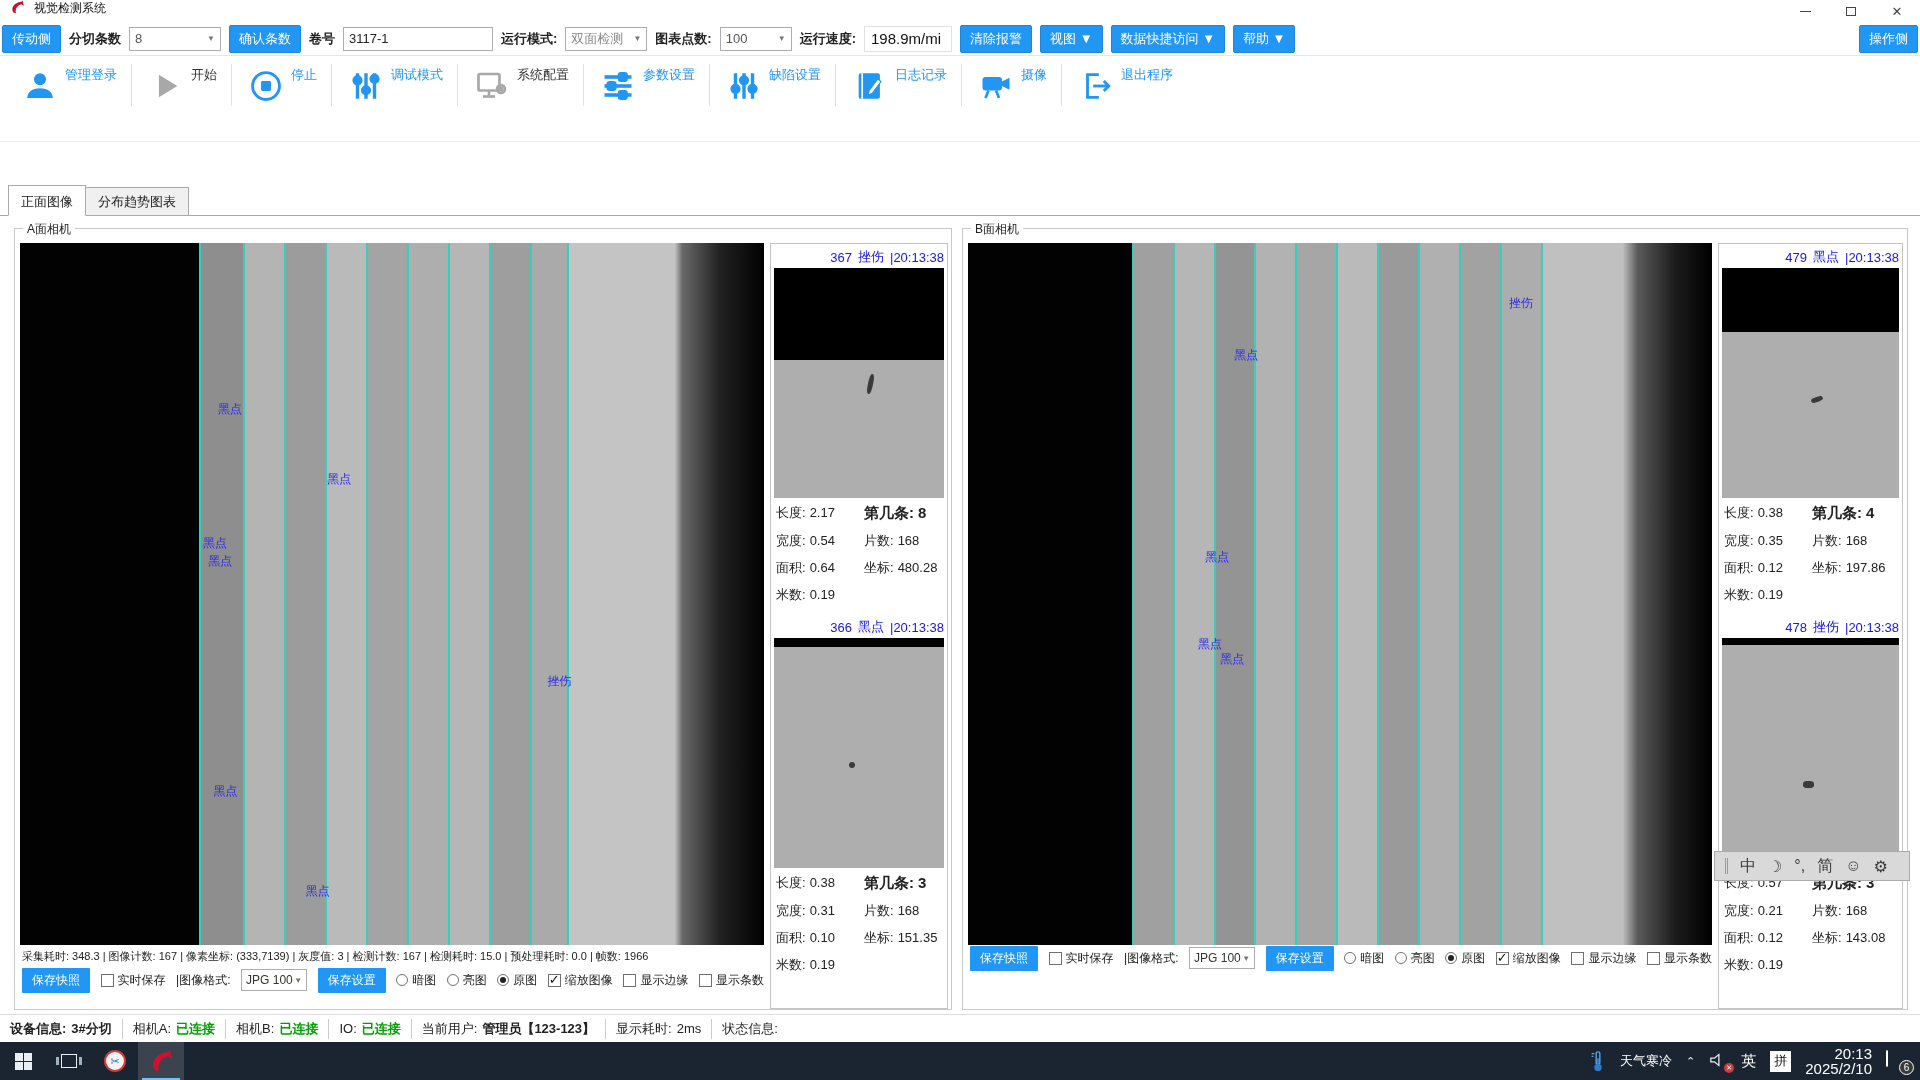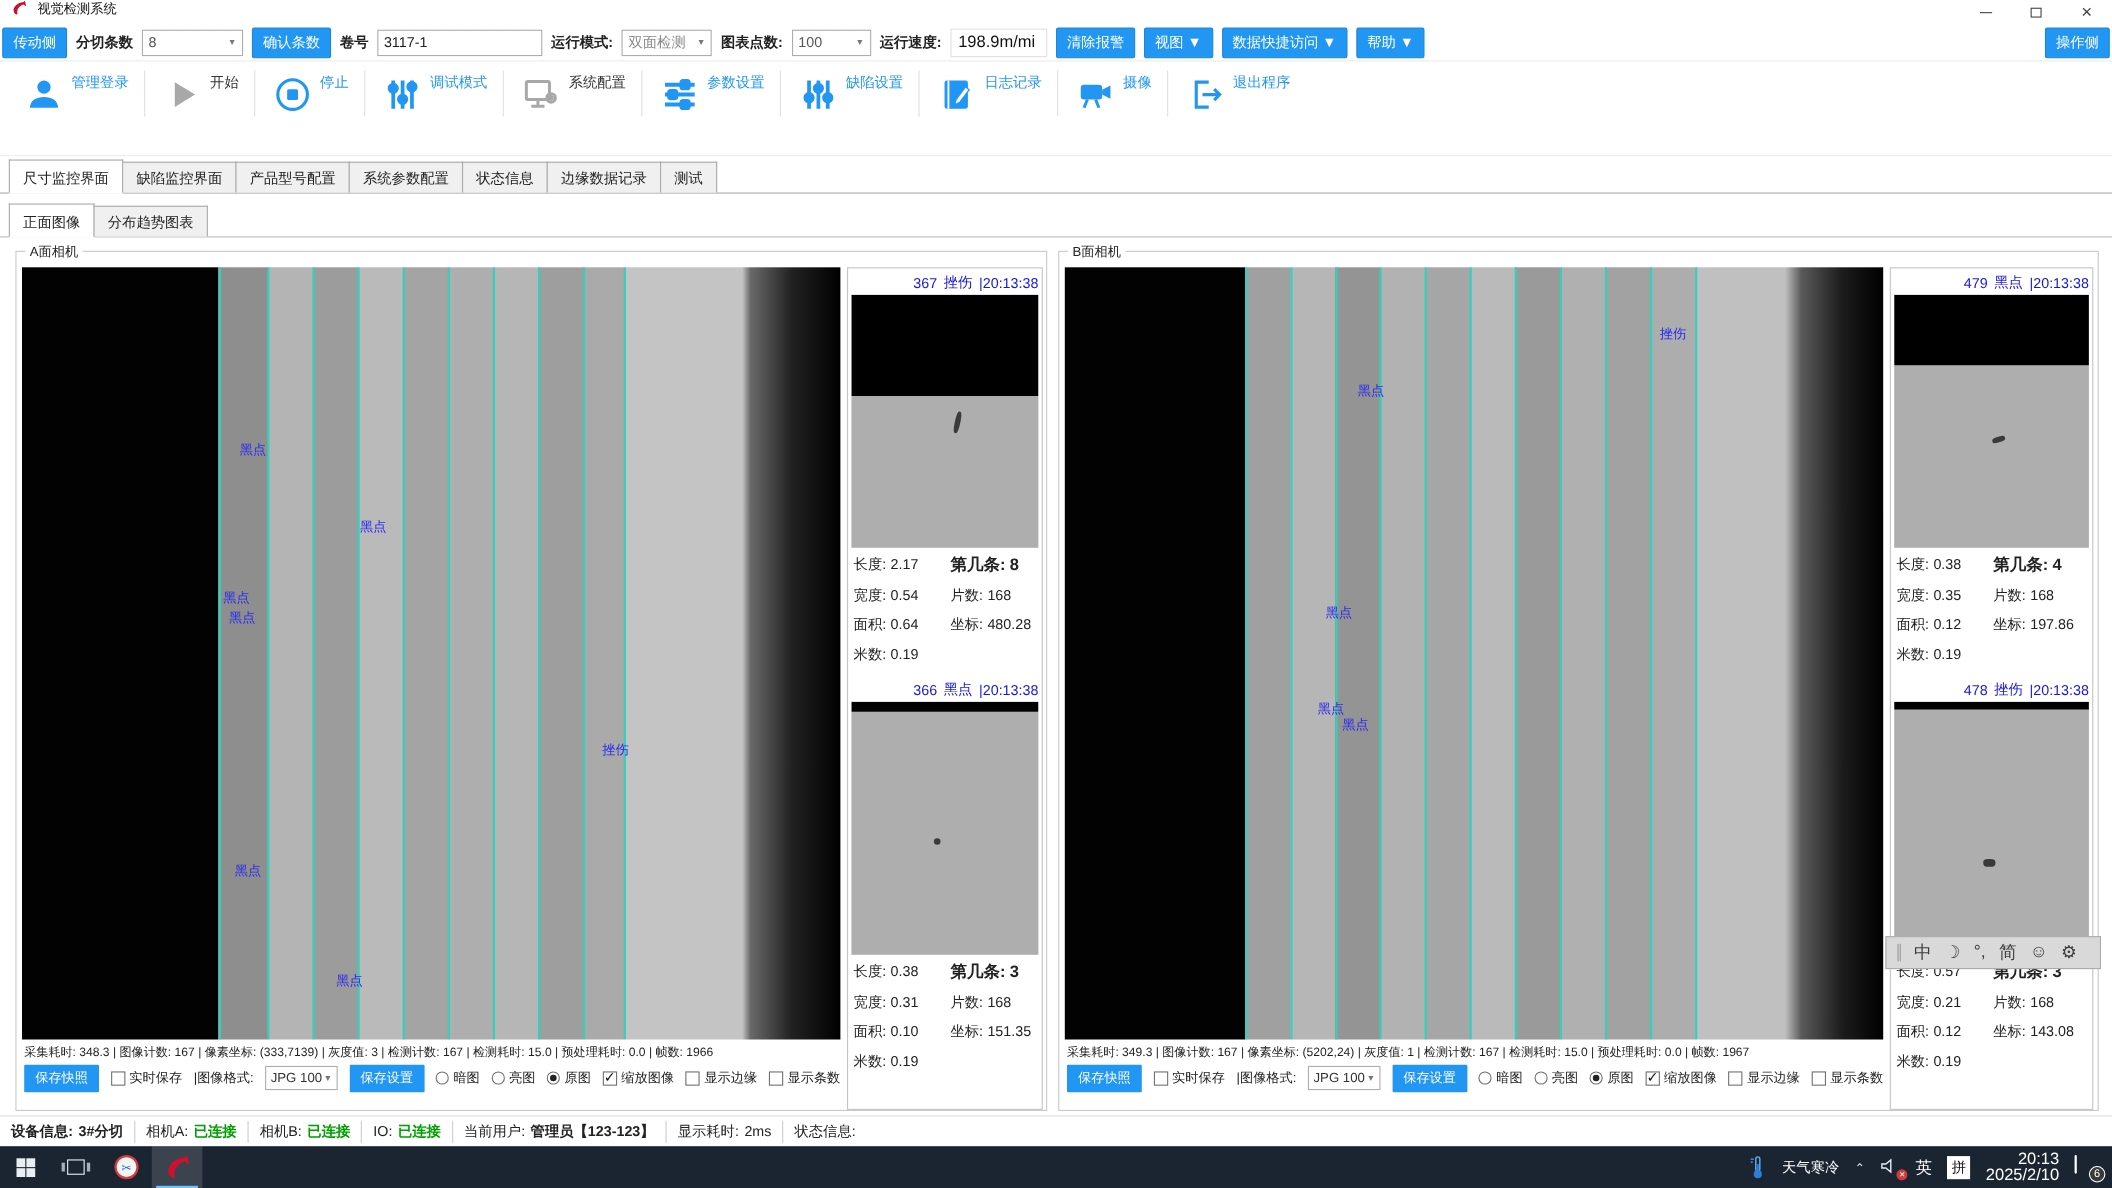--- a/index.html
+++ b/index.html
@@ -308,29 +308,20 @@
         <svg width="34" height="34" viewBox="0 0 24 24" fill="none" stroke="#2196f3" stroke-width="2">
             <path d="M14 4H6v16h8"></path>
             <line x1="10" y1="12" x2="21" y2="12"></line>
             <path d="M17.5 8.5L21 12l-3.5 3.5" fill="none"></path>
           </svg>
       </span>
       <span class="tlabel">退出程序</span>
     </div>
   </div>
 
-  <div class="tabbar main">
-    <div class="tab active">尺寸监控界面</div>
-    <div class="tab">缺陷监控界面</div>
-    <div class="tab">产品型号配置</div>
-    <div class="tab">系统参数配置</div>
-    <div class="tab">状态信息</div>
-    <div class="tab">边缘数据记录</div>
-    <div class="tab">测试</div>
-  </div>
 
   <div class="tabbar sub">
     <div class="tab active">正面图像</div>
     <div class="tab">分布趋势图表</div>
   </div>
 
   <div class="content">
 
     <div class="camgroup a">
       <span class="gtitle">A面相机</span>
@@ -498,21 +489,20 @@
               <div class="tealline" style="left:60.5%"></div>
             <div class="tealline" style="left:66%"></div>
               <div class="tealline" style="left:71.5%"></div>
             <div class="tealline" style="left:77%"></div>
             <span class="ovlabel" style="left:72.7%;top:7.4%">挫伤</span>
             <span class="ovlabel" style="left:35.8%;top:14.8%">黑点</span>
             <span class="ovlabel" style="left:31.9%;top:43.6%">黑点</span>
             <span class="ovlabel" style="left:30.9%;top:56%">黑点</span>
             <span class="ovlabel" style="left:33.9%;top:58.1%">黑点</span>
           </div>
-          <div class="stats">采集耗时: 349.3 | 图像计数: 167 | 像素坐标: (5202,24) | 灰度值: 1 | 检测计数: 167 | 检测耗时: 15.0 | 预处理耗时: 0.0 | 帧数: 1967</div>
           <div class="ctrlrow">
             <button class="btn-small">保存快照</button>
             <span class="ctrlgap">
                 <span class="cb"></span>
                 <span>实时保存</span>
               </span>
             <span>|图像格式:</span>
             <div class="fmt-select">
                 <span>JPG 100</span>
                 <span class="arr" style="margin-left:auto;font-size:8px;color:#777">▼</span>

